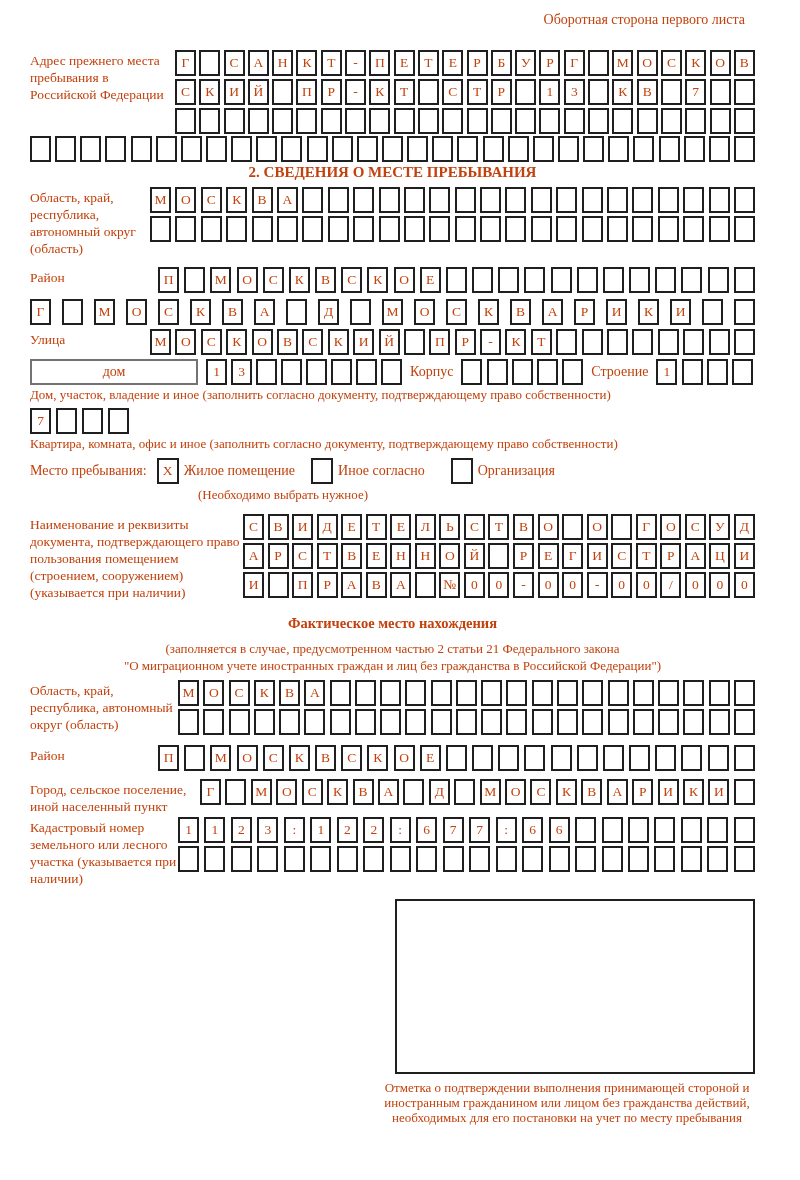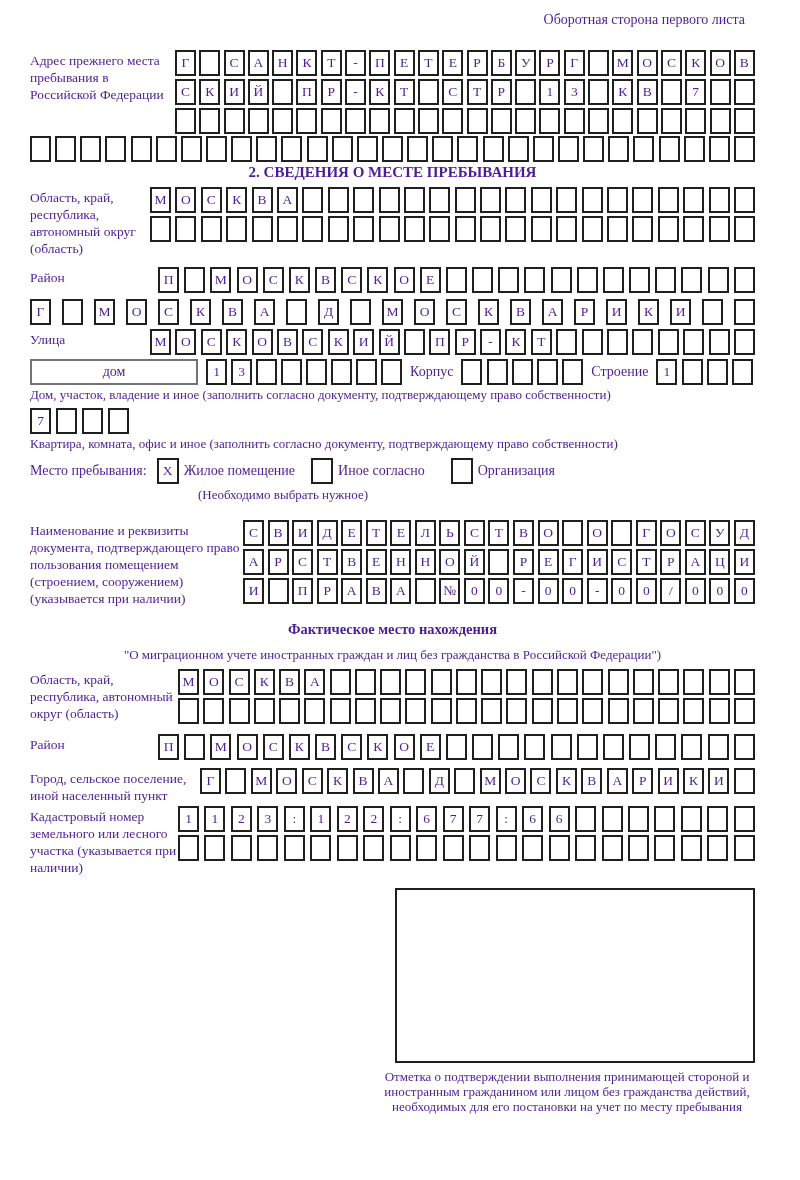--- a/index.html
+++ b/index.html
@@ -1,18 +1,18 @@
 <!DOCTYPE html>
 <html><head>
 <meta charset="utf-8">
 <style>
   html,body{margin:0;padding:0;background:#fff;}
   .page{
     width:800px;height:1180px;box-sizing:border-box;
-    padding:12px 45px 15px 30px;background:#fff;color:#4c1d95;
+    padding:12px 45px 15px 30px;background:#fff;color:#c2410c;
     font-family:"Liberation Serif","DejaVu Serif",serif;
     overflow:hidden;position:relative;
   }
   .header-note{text-align:right;font-size:14px;padding-right:10px;margin-bottom:22px;}
 
   .frow{display:flex;align-items:flex-start;}
   .flabel{flex-shrink:0;font-size:13.5px;line-height:17px;padding-top:2px;}
   .fcells{flex:1;min-width:0;}
   .cells{display:flex;justify-content:space-between;margin-bottom:3px;}
   .cells:last-child{margin-bottom:0;}
@@ -45,21 +45,21 @@
   .grp4{width:97px;display:flex;justify-content:space-between;}
   .grp4l{display:flex;gap:5px;}
   .small-label{font-size:14px;line-height:26px;margin:0 8px;white-space:nowrap;}
 
   .stay-row{display:flex;align-items:center;margin-top:6px;}
   .stay-label{font-size:14px;margin-right:10px;white-space:nowrap;text-align:right;}
   .opt{display:flex;align-items:center;}
   .opt .cell{width:22px;}
   .opt-label{font-size:14px;margin-left:5px;white-space:nowrap;}
   .opt2{margin-left:16px}.opt3{margin-left:26px}
-  .stay-note{font-size:13px;margin:3px 0 17px 168px;}
+  .stay-note{font-size:13px;margin:3px 0 11px 168px;}
 
   .mark-box{
     width:360px;height:175px;border:2px solid #1f1f1f;box-sizing:border-box;
     margin:12px 0 6px 365px;background:#fff;
   }
   .mark-caption{width:376px;margin-left:349px;text-align:center;font-size:13px;line-height:15px;}
 </style>
 </head>
 <body>
 
@@ -467,20 +467,21 @@
           <span class="cell">0</span>
           <span class="cell">/</span>
           <span class="cell">0</span>
           <span class="cell">0</span>
           <span class="cell">0</span>
         </div>
     </div>
   </div>
 
   <div class="sub-title">Фактическое место нахождения</div>
+  <div class="sub-caption">(заполняется в случае, предусмотренном частью 2 статьи 21 Федерального закона</div>
   <div class="sub-caption mb6">"О миграционном учете иностранных граждан и лиц без гражданства в Российской Федерации")</div>
 
   <div class="frow">
     <div class="flabel lw148">Область, край, республика, автономный округ (область)</div>
     <div class="fcells">
       <div class="cells">
           <span class="cell">М</span>
           <span class="cell">О</span>
           <span class="cell">С</span>
           <span class="cell">К</span>

